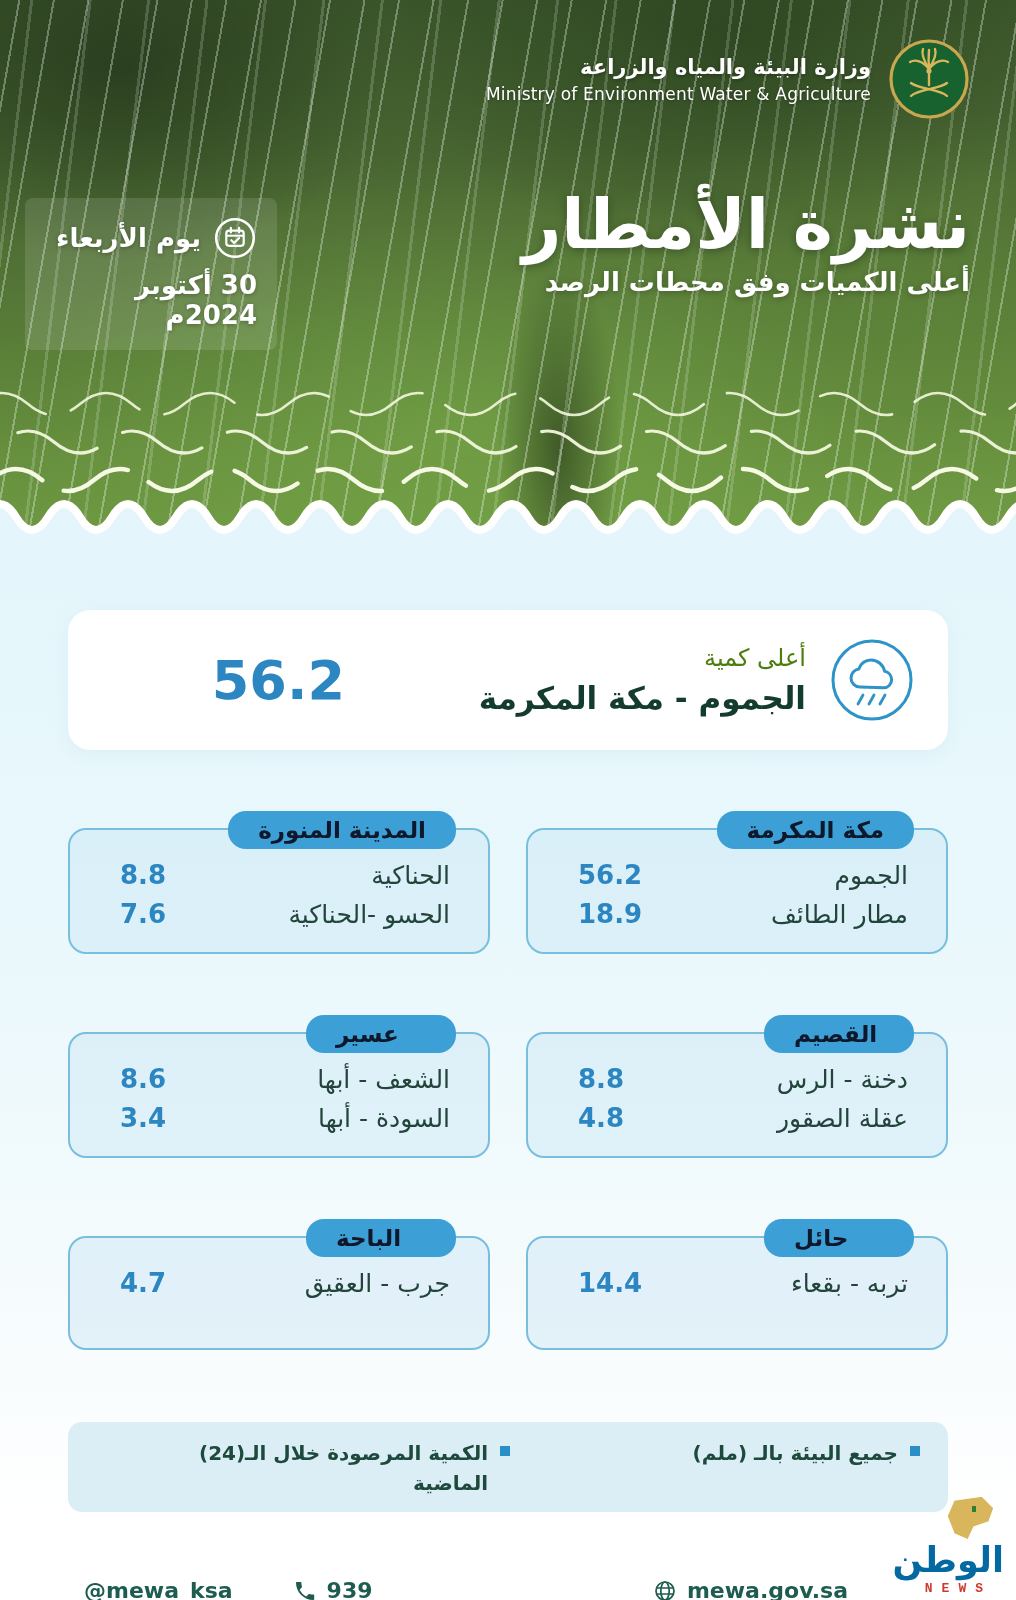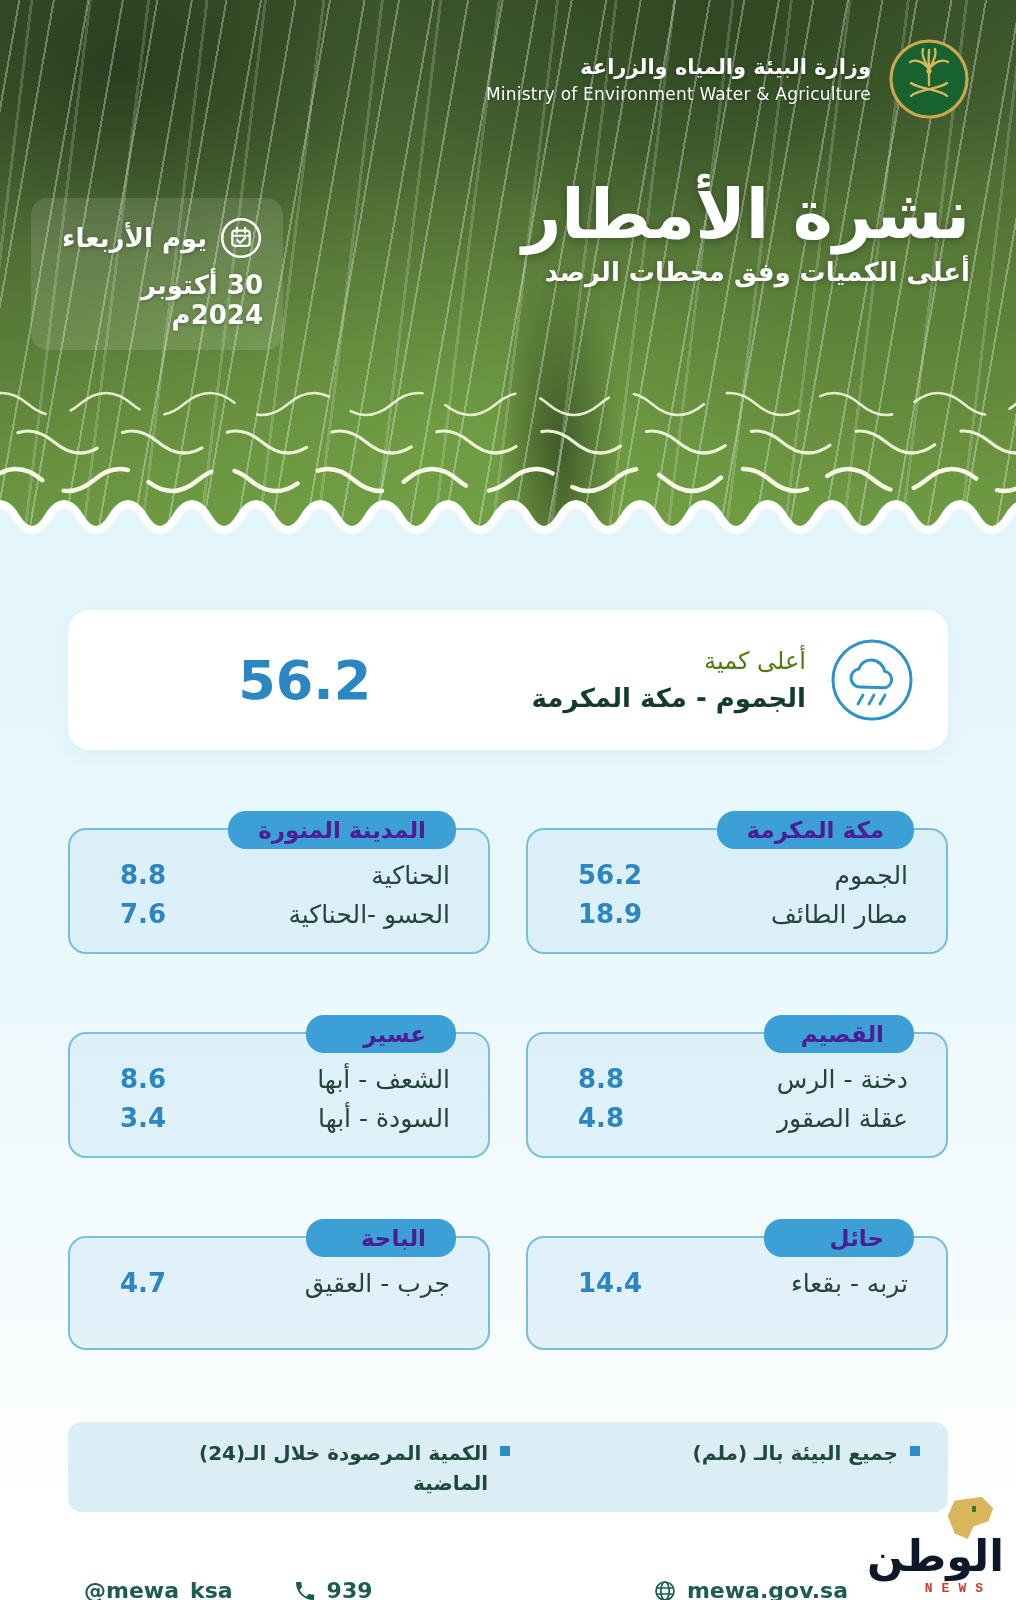--- a/index.html
+++ b/index.html
@@ -33,64 +33,64 @@
 
   
   .ministry { position:absolute; top:38px; right:46px; display:flex; direction:rtl; align-items:center; gap:17px; z-index:5; }
   .ministry-text { text-align:right; color:#ffffff; }
   .ministry-ar { font-size:21px; font-weight:bold; line-height:1.25; text-shadow:0 1px 4px rgba(0,0,0,0.35); }
   .ministry-en { font-size:17px; margin-top:3px; letter-spacing:0.2px; text-shadow:0 1px 3px rgba(0,0,0,0.35); }
   .emblem { width:82px; height:82px; flex:0 0 82px; }
 
   
   .date-badge {
-    position:absolute; top:198px; left:31px; width:252px; z-index:5;
-    background:rgba(255,255,255,0.12); border-radius:17px; padding:18px 20px 20px;
+    position:absolute; top:198px; left:25px; width:252px; z-index:5;
+    background:rgba(255,255,255,0.12); border-radius:8px; padding:18px 20px 20px;
     color:#ffffff; direction:rtl;
   }
   .date-line1 { display:flex; align-items:center; gap:12px; justify-content:flex-start; }
   .date-day { font-size:26px; font-weight:600; text-shadow:0 1px 4px rgba(0,0,0,0.3); }
   .date-date { font-size:26px; font-weight:600; margin-top:10px; text-align:right; padding-left:6px; text-shadow:0 1px 4px rgba(0,0,0,0.3); }
   .cal-icon { width:44px; height:44px; flex:0 0 44px; }
 
   
   .title-block { position:absolute; top:178px; right:46px; z-index:5; direction:rtl; text-align:right; color:#fff; }
-  .main-title { font-size:68px; font-weight:bold; line-height:1.1; text-shadow:0 2px 10px rgba(0,0,0,0.3); }
+  .main-title { font-size:68px; font-weight:bold; line-height:1.1; text-shadow:0 2px 10px rgba(0,0,0,0.3);margin-top:10px; }
   .sub-title { font-size:26px; font-weight:600; margin-top:4px; text-shadow:0 1px 6px rgba(0,0,0,0.3); }
 
   
   .content {
     position:relative; width:1016px; height:1053px;
     background:linear-gradient(180deg,#e4f6fb 0%,#e9f8fc 35%,#f5fbfd 70%,#ffffff 92%);
     padding:63px 68px 0;
   }
 
   .summary-card {
     background:#ffffff; border-radius:22px; height:140px;
     display:flex; direction:rtl; align-items:center; gap:24px; padding:0 34px;
     box-shadow:0 4px 18px rgba(90,150,180,0.08);
   }
   .summary-icon { width:84px; height:84px; flex:0 0 84px; }
   .summary-labels { text-align:right; }
   .summary-label { font-size:24px; color:#4d7c0f; font-weight:500; }
-  .summary-station { font-size:26px; color:#143b2f; font-weight:bold; margin-top:8px; }
+  .summary-station { font-size:31px; color:#143b2f; font-weight:bold; margin-top:8px; }
   .summary-value { flex:1; text-align:center; font-size:54px; font-weight:bold; color:#2b86c1; direction:ltr; }
 
   .region-grid {
     margin-top:78px; display:grid; direction:rtl;
     grid-template-columns:1fr 1fr; column-gap:36px; row-gap:78px;
   }
   .region-card {
     position:relative; min-height:114px; border:2px solid #79bedd; border-radius:18px;
     background:rgba(198,228,242,0.40); padding:30px 38px 14px;
   }
   .region-pill {
     position:absolute; top:-19px; right:32px; height:38px; line-height:38px;
-    min-width:150px; padding:0 30px; text-align:right;
-    background:#3c9fd5; color:#4c1d95; font-size:23px; font-weight:bold; border-radius:18px;
+    min-width:150px; padding:0 30px; text-align:left;
+    background:#3c9fd5; color:#0f172a; font-size:23px; font-weight:bold; border-radius:18px;
   }
   .station-row { display:flex; direction:rtl; align-items:baseline; margin-bottom:9px; }
   .station-name { flex:1; font-size:25px; color:#22443a; font-weight:500; text-align:right; }
   .station-value { width:150px; direction:ltr; text-align:left; padding-left:12px; font-size:26px; font-weight:bold; color:#2b86c1; }
 
   .notes-panel {
     margin-top:72px; background:#dbeef6; border-radius:14px; min-height:66px;
     display:flex; direction:rtl; justify-content:space-between; align-items:flex-start;
     padding:16px 28px 14px 120px;
   }
@@ -104,21 +104,21 @@
     padding:0 10px 0 16px; color:#1d5c4f;
   }
   .footer-left { display:flex; align-items:center; gap:60px; }
   .footer-item { display:flex; align-items:center; gap:10px; font-size:22px; font-weight:600; }
   .footer-right { display:flex; align-items:center; gap:10px; font-size:22px; font-weight:600; margin-right:90px; }
   .f-icon { width:24px; height:24px; }
 
   
   .watan-logo { position:absolute; right:8px; bottom:2px; width:150px; height:104px; z-index:6; }
   .watan-map { position:absolute; top:0; right:6px; width:60px; height:54px; }
-  .watan-ar { position:absolute; bottom:20px; right:4px; font-size:43px; font-weight:bold; color:#0f172a; line-height:1; text-shadow:0 0 4px #ffffff,0 0 2px #ffffff; }
+  .watan-ar { position:absolute; bottom:20px; right:4px; font-size:35px; font-weight:bold; color:#0369a1; line-height:1; text-shadow:0 0 4px #ffffff,0 0 2px #ffffff; }
   .watan-news { position:absolute; bottom:2px; right:16px; font-size:13px; font-weight:bold; color:#cf3a30; letter-spacing:9px;font-family:Liberation Mono, monospace; }
 </style>
 </head>
 <body>
 
 <div class="hero">
 
   <div class="ministry">
     <svg class="emblem" viewBox="0 0 82 82">
       <circle cx="41" cy="41" r="38" fill="#17622f" stroke="#caa64e" stroke-width="3.2"></circle>

